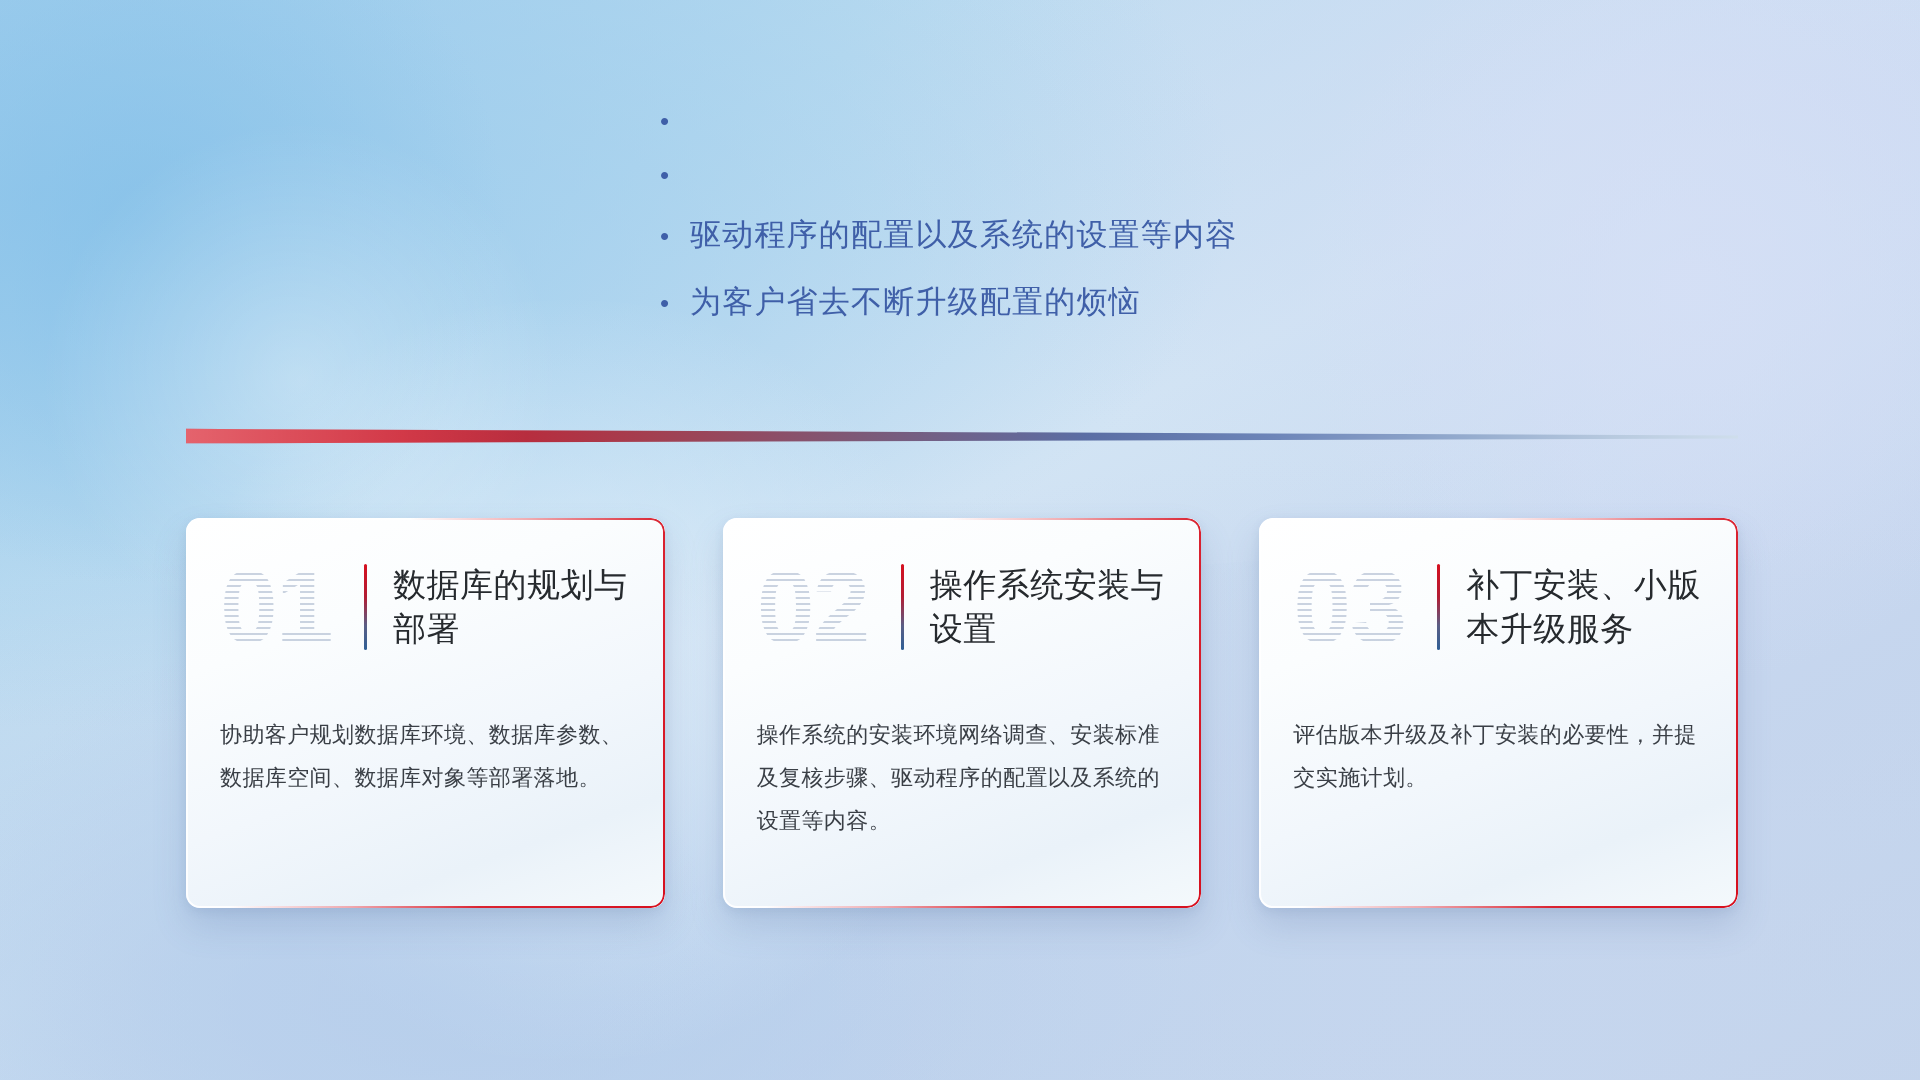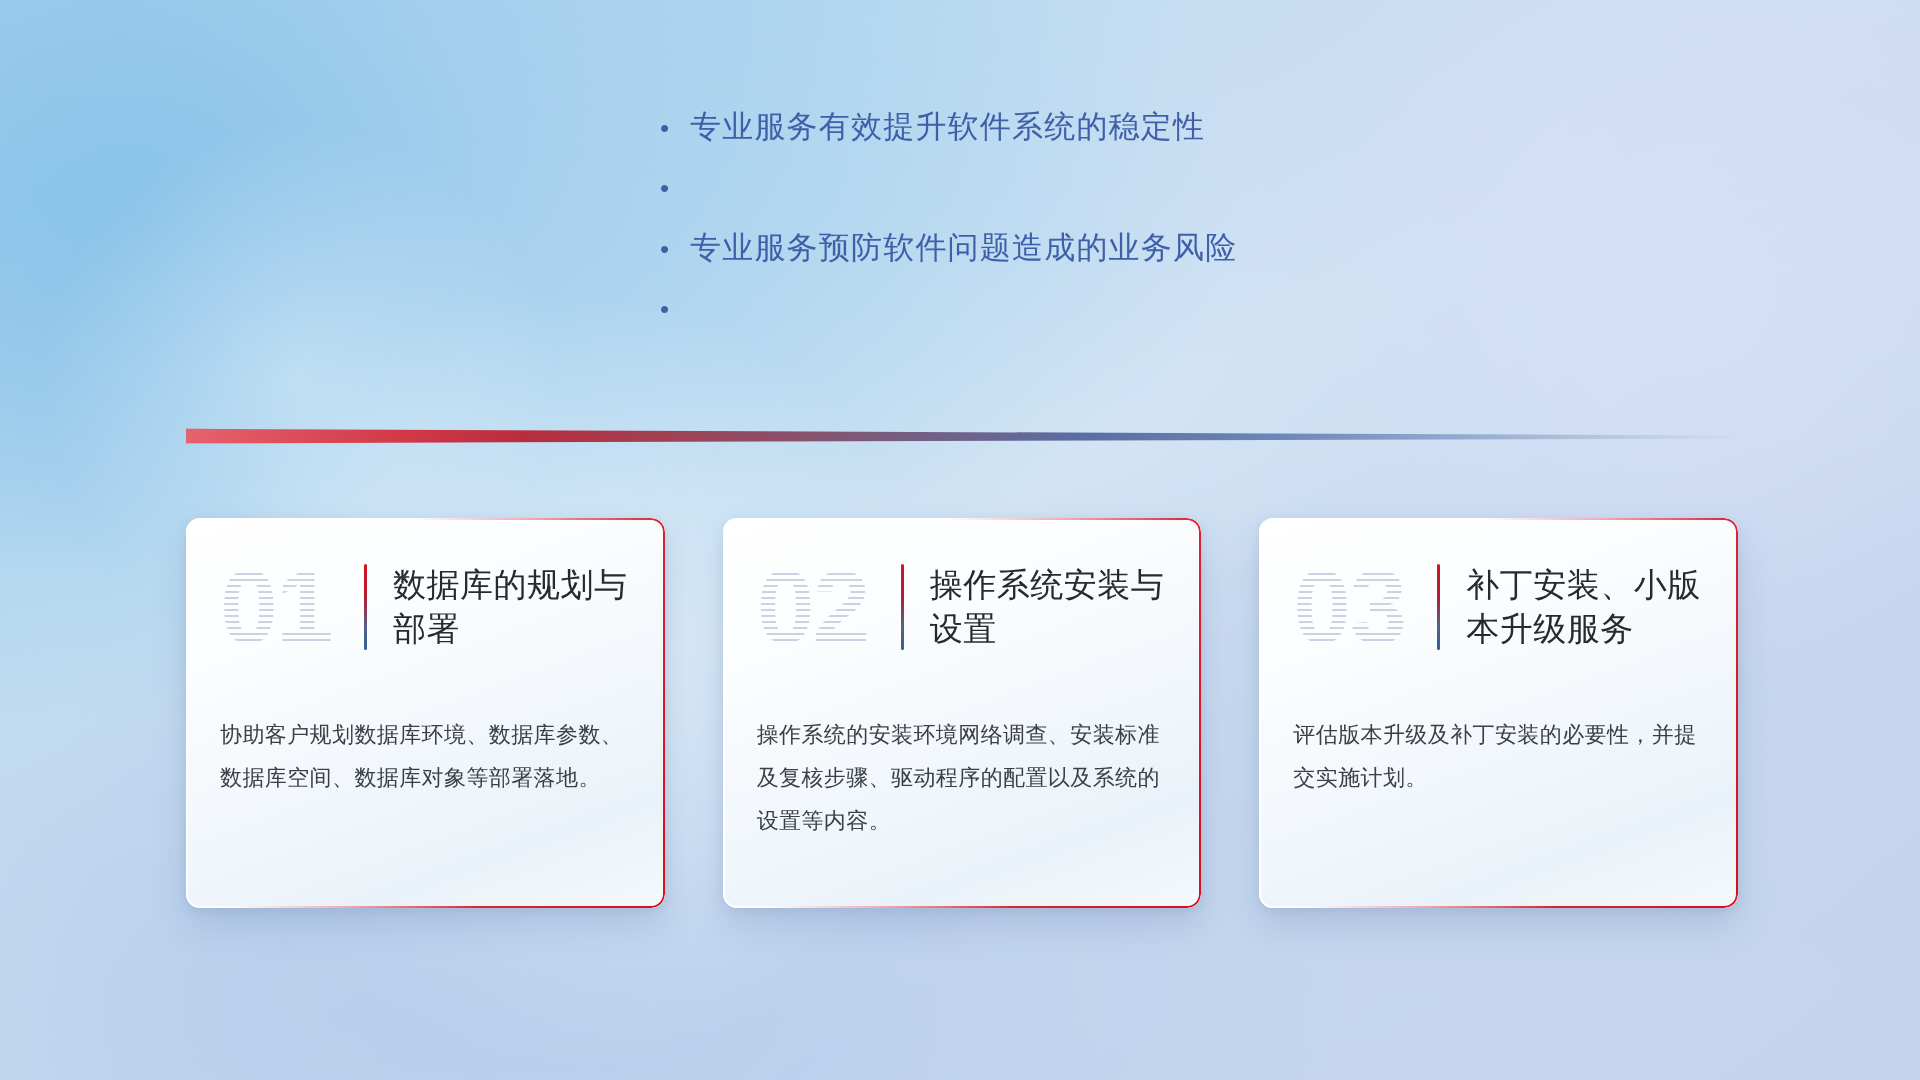--- a/index.html
+++ b/index.html
@@ -246,34 +246,34 @@
   <div class="glow glow-b"></div>
   <div class="glow glow-c"></div>
   <div class="glow glow-d"></div>
   <div class="glow glow-e"></div>
   <div class="glow glow-f"></div>
 
   <div class="bullets">
 
     <div class="bullet-row">
       <span class="bullet-dot">•</span>
-      <span class="bullet-text">专业服务有效提升软件系统的稳定性</span>
     </div>
 
     <div class="bullet-row">
       <span class="bullet-dot">•</span>
     </div>
 
     <div class="bullet-row">
       <span class="bullet-dot">•</span>
-      <span class="bullet-text">专业服务预防软件问题造成的业务风险</span>
+      <span class="bullet-text">驱动程序的配置以及系统的设置等内容</span>
     </div>
 
     <div class="bullet-row">
       <span class="bullet-dot">•</span>
+      <span class="bullet-text">为客户省去不断升级配置的烦恼</span>
     </div>
 
   </div>
 
   <div class="divider-wrap">
     <div class="divider"></div>
     <div class="divider-gloss"></div>
   </div>
 
   <div class="cards">

